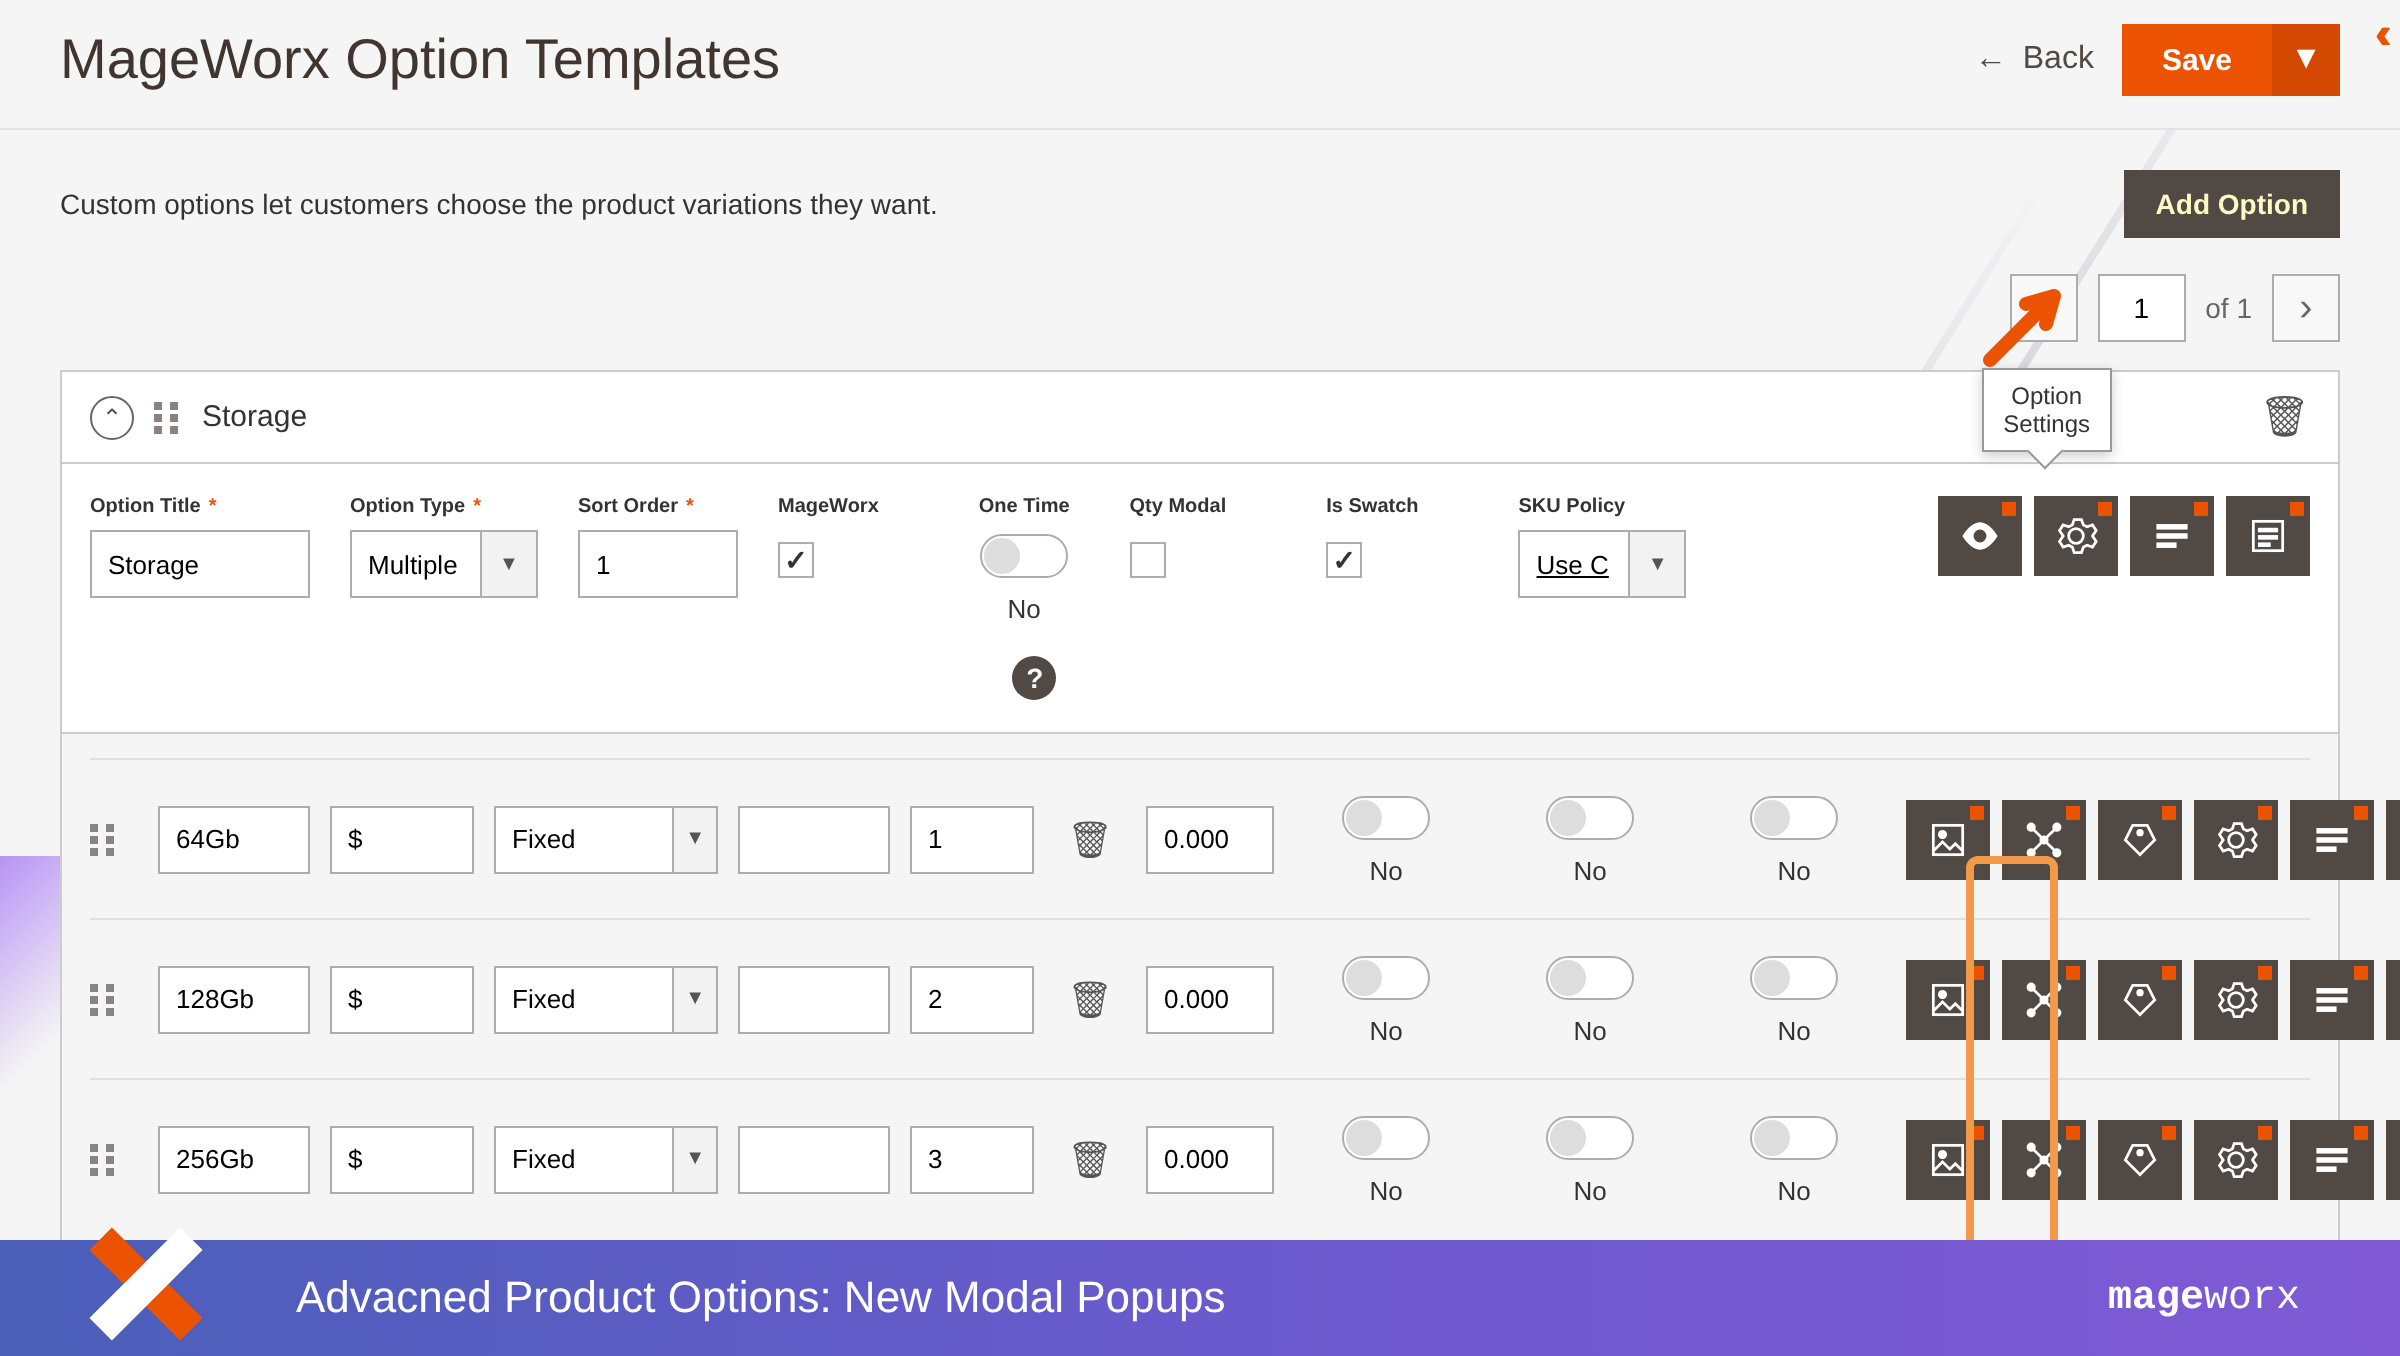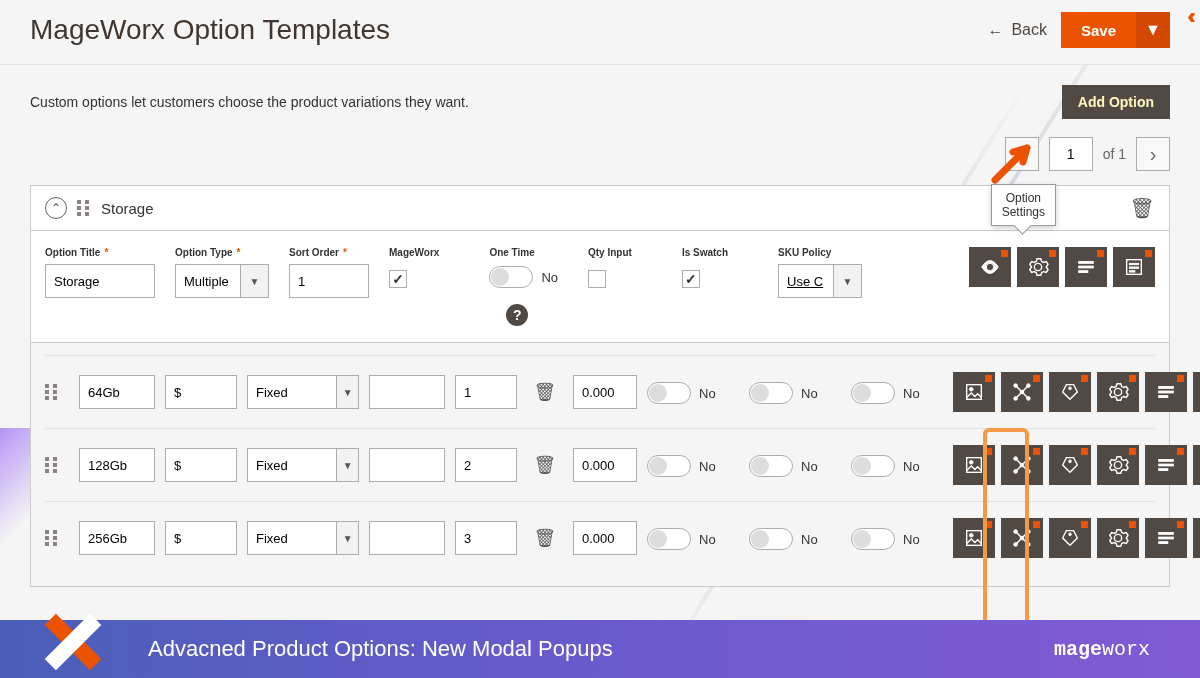--- a/index.html
+++ b/index.html
@@ -37,21 +37,21 @@
 .field-label { font-size: 10px; font-weight: 600; color: #333; }
 .req { color: #eb5202; margin-left: 4px; }
 .text-input { border: 1px solid #adadad; height: 34px; padding: 0 8px; font-size: 13px; }
 .select-wrap { display: flex; }
 .select-wrap .text-input { width: 70px; }
 .sel-arr { width: 28px; height: 34px; border: 1px solid #adadad; border-left: none; background: #f2f2f2; display: flex; align-items: center; justify-content: center; font-size: 10px; color: #555; cursor: pointer; }
 .checkbox { width: 18px; height: 18px; border: 1px solid #adadad; background: #fff; display: flex; align-items: center; justify-content: center; cursor: pointer; }
 .checkbox.checked::after { content: "✓"; color: #333; font-size: 14px; font-weight: 700; }
 .toggle { width: 44px; height: 22px; border: 1px solid #adadad; border-radius: 11px; background: #fff; position: relative; cursor: pointer; }
 .toggle::after { content: ""; position: absolute; width: 18px; height: 18px; border-radius: 50%; background: #ddd; top: 1px; left: 1px; }
-.toggle-row { display: flex; align-items: center; gap: 8px; margin-top: 2px; }
+.toggle-row { display: flex; align-items: center; gap: 8px; margin-top: 2px; flex-direction: column; }
 .toggle-lbl { font-size: 13px; color: #333; }
 .help-ic { width: 22px; height: 22px; border-radius: 50%; background: #514943; color: #fff; display: flex; align-items: center; justify-content: center; font-size: 14px; font-weight: 700; margin-top: 10px; margin-left: 17px; cursor: pointer; }
 .icon-btns { display: flex; gap: 6px; margin-left: auto; }
 .icon-btn { width: 42px; height: 40px; background: #514943; color: #fff; display: flex; align-items: center; justify-content: center; cursor: pointer; position: relative; }
 .icon-btn svg { width: 22px; height: 22px; fill: #fff; stroke: #fff; }
 .orange-tag { position: absolute; top: 3px; right: 3px; width: 7px; height: 7px; background: #eb5202; }
 .orange-arrow { position: absolute; right: 155px; top: 130px; z-index: 25; }
 .orange-arrow svg { width: 60px; height: 60px; }
 .values-area { background: #f5f5f5; padding: 12px 14px; }
 .val-head, .val-row { display: grid; grid-template-columns: 24px 76px 72px 112px 76px 62px 36px 64px 92px 92px 92px 290px; gap: 10px; align-items: center; }
@@ -146,21 +146,21 @@
         </div>
         <div class="field" style="margin-left:30px">
           <span class="field-label">One Time</span>
           <div class="toggle-row">
             <div class="toggle"></div>
             <span class="toggle-lbl">No</span>
           </div>
           <div class="help-ic">?</div>
         </div>
         <div class="field" style="margin-left:10px">
-          <span class="field-label">Qty Input</span>
+          <span class="field-label">Qty Modal</span>
           <div class="checkbox" style="margin-top:6px"></div>
         </div>
         <div class="field" style="margin-left:30px">
           <span class="field-label">Is Swatch</span>
           <div class="checkbox checked" style="margin-top:6px"></div>
         </div>
         <div class="field" style="margin-left:30px">
           <span class="field-label">SKU Policy</span>
           <div class="select-wrap">
             <input class="text-input" style="width: 56px; text-decoration: underline;" value="Use C">

